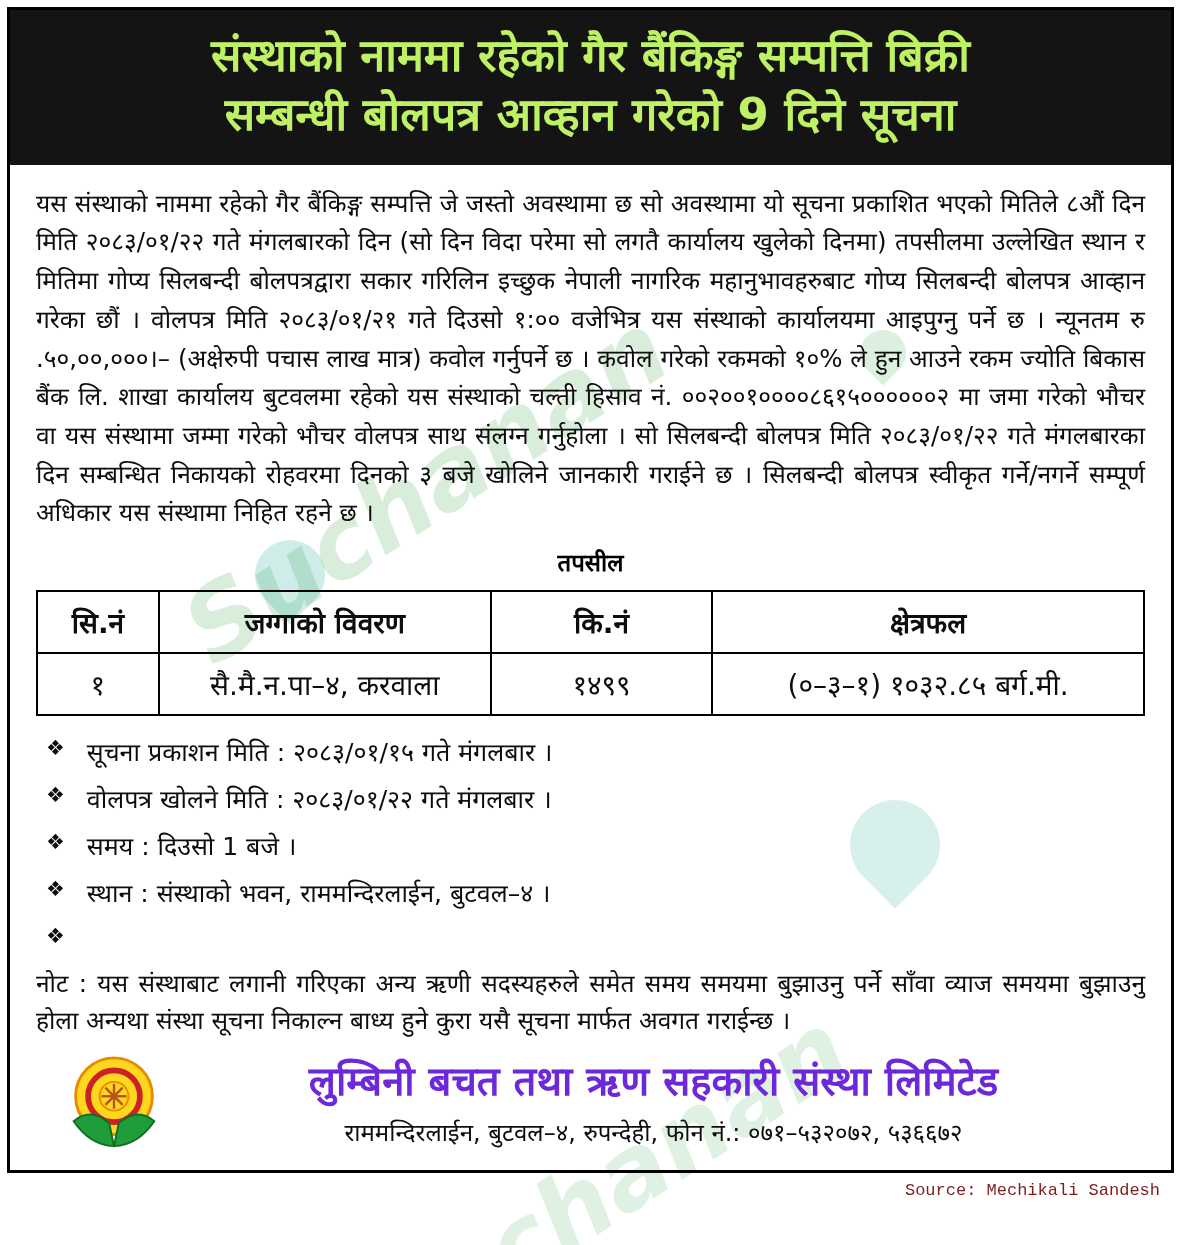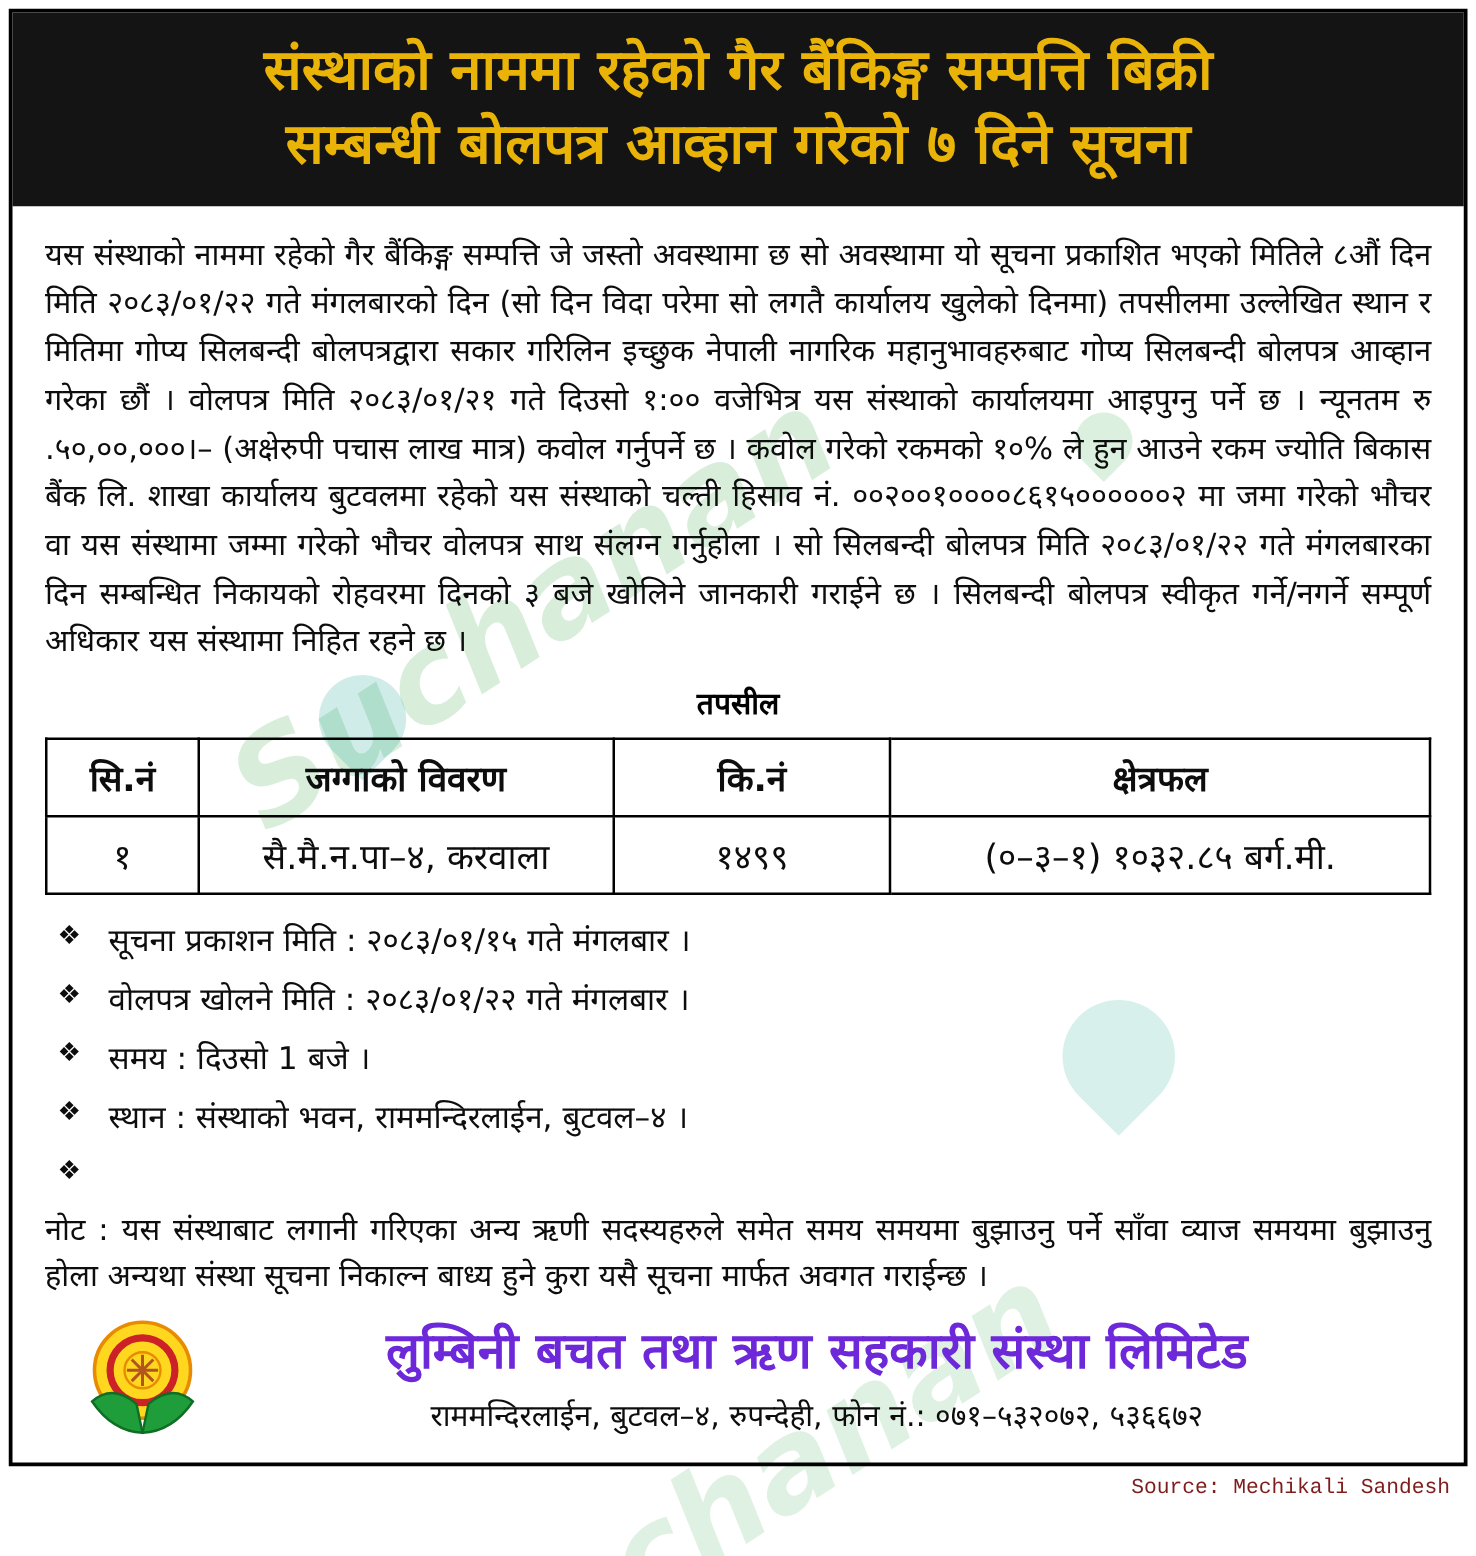--- a/index.html
+++ b/index.html
@@ -34,21 +34,21 @@
   }
   .wm-pin.a{left:255px;top:540px;}
   .wm-pin.b{left:850px;top:800px;width:90px;height:90px;background:rgba(37,170,150,0.18);}
   .wm-pin.c{left:860px;top:330px;width:46px;height:46px;background:rgba(58,171,74,0.18);}
 
   
   .outer{position:relative;z-index:1;margin:7px 7px 0 7px;}
   .frame{border:3px solid #000;background:transparent;}
   .header{
     background:#141414;
-    color:#eab308;
+    color:#bef264;
     text-align:center;
     padding:16px 0 20px;
   }
   .header .line{
     font-size:45px;
     font-weight:bold;
     line-height:1.32;
   }
   .content{padding:20px 26px 0;border-radius:11px;}
   .body-text{
@@ -130,21 +130,21 @@
     <div class="wm-pin a"></div>
     <div class="wm-pin b"></div>
     <div class="wm-pin c"></div>
   </div>
 
   <div class="outer">
     <div class="frame">
 
       <div class="header">
         <div class="line">संस्थाको नाममा रहेको गैर बैंकिङ्ग सम्पत्ति बिक्री</div>
-        <div class="line">सम्बन्धी बोलपत्र आव्हान गरेको ७ दिने सूचना</div>
+        <div class="line">सम्बन्धी बोलपत्र आव्हान गरेको 9 दिने सूचना</div>
       </div>
 
       <div class="content">
 
         <p class="body-text">यस संस्थाको नाममा रहेको गैर बैंकिङ्ग सम्पत्ति जे जस्तो अवस्थामा छ सो अवस्थामा यो सूचना प्रकाशित भएको मितिले ८औं दिन मिति २०८३/०१/२२ गते मंगलबारको दिन (सो दिन विदा परेमा सो लगतै कार्यालय खुलेको दिनमा) तपसीलमा उल्लेखित स्थान र मितिमा गोप्य सिलबन्दी बोलपत्रद्वारा सकार गरिलिन इच्छुक नेपाली नागरिक महानुभावहरुबाट गोप्य सिलबन्दी बोलपत्र आव्हान गरेका छौं । वोलपत्र मिति २०८३/०१/२१ गते दिउसो १:०० वजेभित्र यस संस्थाको कार्यालयमा आइपुग्नु पर्ने छ । न्यूनतम रु .५०,००,०००।– (अक्षेरुपी पचास लाख मात्र) कवोल गर्नुपर्ने छ । कवोल गरेको रकमको १०% ले हुन आउने रकम ज्योति बिकास बैंक लि. शाखा कार्यालय बुटवलमा रहेको यस संस्थाको चल्ती हिसाव नं. ००२००१००००८६१५००००००२ मा जमा गरेको भौचर वा यस संस्थामा जम्मा गरेको भौचर  वोलपत्र साथ संलग्न गर्नुहोला । सो सिलबन्दी बोलपत्र मिति २०८३/०१/२२ गते मंगलबारका दिन सम्बन्धित निकायको रोहवरमा दिनको ३ बजे खोलिने जानकारी गराईने छ । सिलबन्दी बोलपत्र स्वीकृत गर्ने/नगर्ने सम्पूर्ण अधिकार यस संस्थामा निहित रहने छ ।</p>
 
         <div class="caption">तपसील</div>
 
         <table class="details">
           <colgroup>

